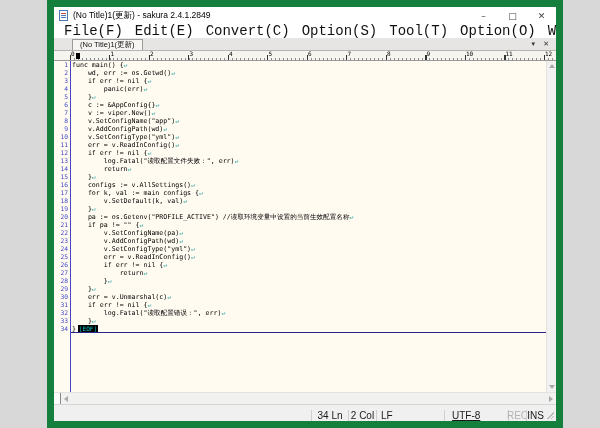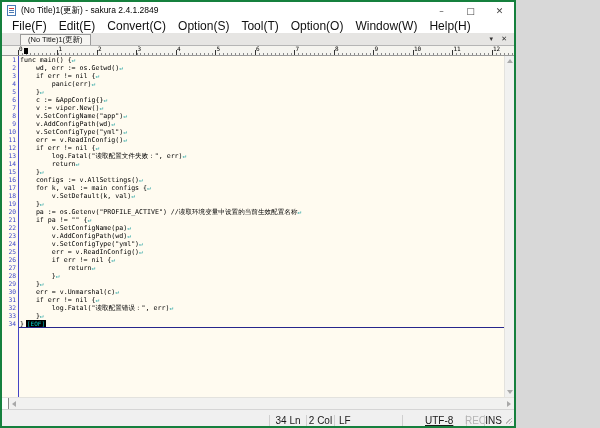--- a/index.html
+++ b/index.html
@@ -1,30 +1,30 @@
 <!DOCTYPE html>
 <html><head>
 <meta charset="utf-8">
 <style>
   * { margin:0; padding:0; box-sizing:border-box; }
   body { font-family:"Liberation Sans", sans-serif; background:#d8d8d8; }
   .window{
     position:relative; width:516px; height:428px; background:#f0f0f0;
-    border:2px solid #15803d; overflow:hidden; display:flex; flex-direction:column;
+    border:7px solid #15803d; overflow:hidden; display:flex; flex-direction:column;margin-left:47px;
   }
   
   .titlebar{ height:17px; background:#ffffff; display:flex; align-items:center; padding-left:5px; flex:0 0 auto; }
   .app-icon{ width:9px; height:11px; background:#fff; border:1px solid #4a7ab5; position:relative; margin-right:5px; flex:0 0 auto;}
   .app-icon::before{ content:""; position:absolute; left:1px; top:2px; width:5px; height:1px; background:#d04040; box-shadow:0 2px 0 #4a7ab5, 0 4px 0 #4a7ab5; }
   .title-text{ font-size:8.5px; color:#000; white-space:nowrap; }
   .win-buttons{ margin-left:auto; display:flex; height:100%; }
   .win-btn{ width:29px; height:100%; display:flex; align-items:center; justify-content:center; font-size:9px; color:#444; font-family:"DejaVu Sans", sans-serif; }
   
   .menubar{ height:14px; background:#ffffff; display:flex; align-items:center; padding-left:4px; flex:0 0 auto; }
-  .menu-item{ font-size:12px; color:#111; padding:0 6px; white-space:nowrap; }
+  .menu-item{ font-size:14px; color:#111; padding:0 6px; white-space:nowrap;font-family:Liberation Mono, monospace; }
   
   .tabbar{ height:13px; background:#e6e5e3; display:flex; align-items:flex-end; padding-left:18px; border-bottom:1px solid #b5b5b5; flex:0 0 auto; }
   .tab{ height:11px; background:#f6f5f2; border:1px solid #9a9a9a; border-bottom:none; font-size:7.5px; color:#111; padding:0 7px; display:flex; align-items:center; white-space:nowrap; }
   .tab-icons{ margin-left:auto; display:flex; align-items:center; height:100%; padding-right:3px; }
   .tab-icon{ font-size:7px; color:#333; padding:0 4px; }
   
   .ruler{ position:relative; height:10px; background:#f5f4ef; border-bottom:1px solid #9a9a9a; flex:0 0 auto;
     background-image:
       repeating-linear-gradient(to right, #333 0 1px, transparent 1px 39.5px),
       repeating-linear-gradient(to right, #8a8a8a 0 1px, transparent 1px 3.95px);
@@ -57,21 +57,21 @@
   .hscroll .arr.right{ margin:0 3px; margin-left:auto; }
   .htrack{ flex:1 1 auto; }
   
   .statusbar{ height:17px; background:#f0f0f0; border-top:1px solid #d5d5d5; display:flex; align-items:flex-end; font-size:10px; color:#1a1a1a; flex:0 0 auto; }
   .scell{ border-left:1px solid #cfcfcf; display:flex; align-items:center; justify-content:center; white-space:nowrap; }
   .sc-spacer{ flex:1 1 auto; border-left:none; }
   .sc-ln{ width:37px; }
   .sc-col{ width:28px; }
   .sc-eol{ width:26px; justify-content:flex-start; padding-left:4px; }
   .sc-empty{ width:42px; }
-  .sc-enc{ width:64px; justify-content:flex-start; padding-left:22px;text-decoration:underline; }
+  .sc-enc{ width:64px; justify-content:flex-start; padding-left:7px;text-decoration:underline; }
   .sc-rec{ width:18px; color:#b3b3b3; }
   .sc-ins{ width:18px; }
   .sc-grip{ width:12px; border-left:1px solid #cfcfcf; position:relative; }
   .sc-grip::after{ content:""; position:absolute; right:2px; bottom:2px; width:7px; height:7px;
     background:
       linear-gradient(135deg, transparent 0 50%, #b9b9b9 50% 58%, transparent 58% 72%, #b9b9b9 72% 80%, transparent 80%);
   }
 </style>
 </head>
 <body>

